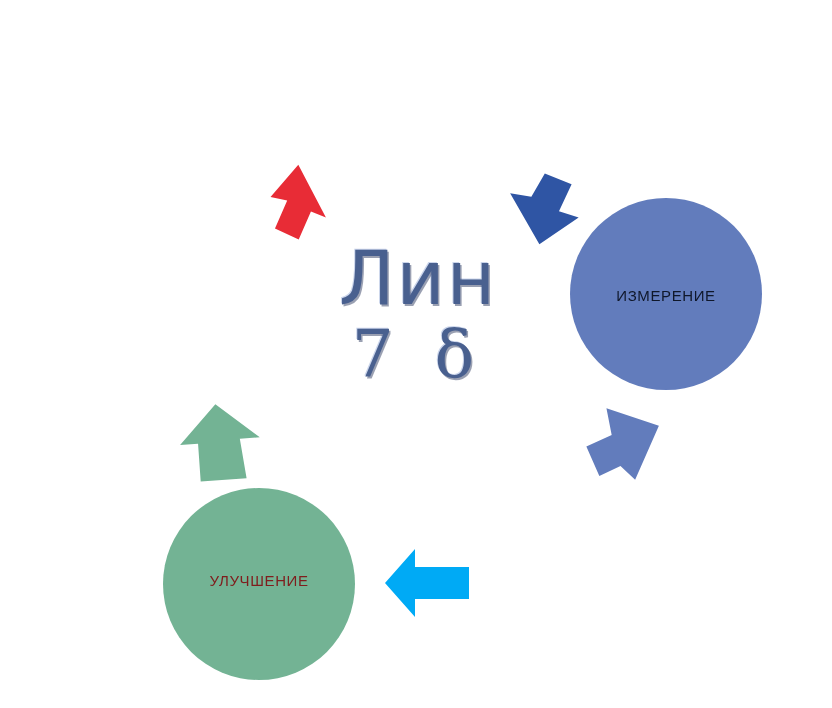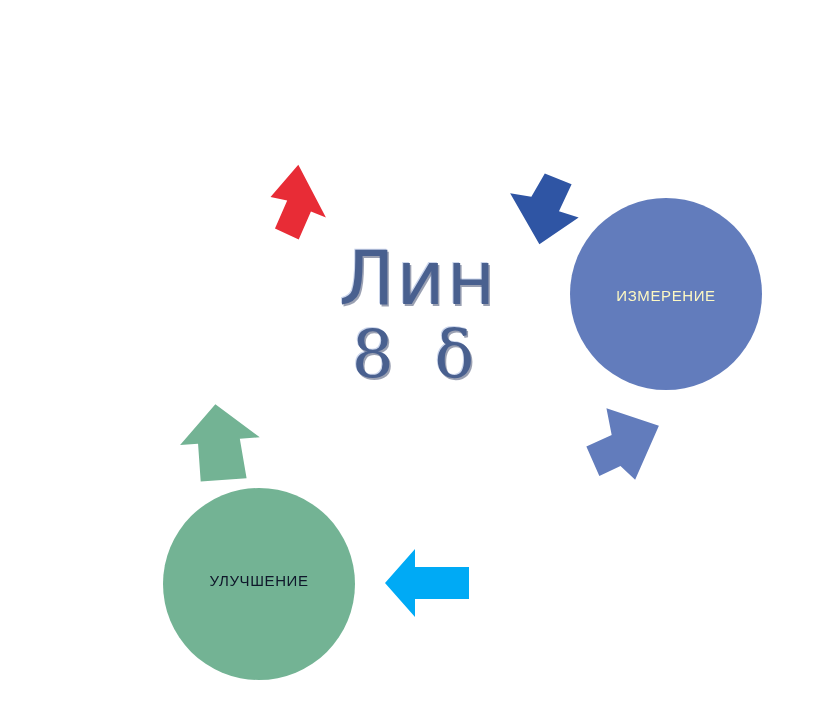--- a/index.html
+++ b/index.html
@@ -95,32 +95,32 @@
   #arrow-analyze-improve { left: 381px; top: 543px; width: 92px; height: 76px; }
   #arrow-improve-control { left: 176px; top: 396px; width: 92px; height: 92px; }
 </style>
 </head>
 <body>
 
 <div id="canvas" style="background: rgb(255, 255, 255);">
 
 
   <div class="circle" id="circle-measure" style="background: rgb(98, 124, 188);">
-    <span class="circle-label" style="color: #fef9c3;">ИЗМЕРЕНИЕ</span>
+    <span class="circle-label" style="color: #0f172a;">ИЗМЕРЕНИЕ</span>
   </div>
 
 
   <div class="circle" id="circle-improve" style="background: rgb(115, 179, 148);">
-    <span class="circle-label" style="color: #0f172a;">УЛУЧШЕНИЕ</span>
+    <span class="circle-label" style="color: #7f1d1d;">УЛУЧШЕНИЕ</span>
   </div>
 
 
   <div id="center-text">
     <div class="brand-line" id="brand-primary" style="color: rgb(73, 96, 143);">Лин</div>
-    <div class="brand-line" id="brand-secondary" style="color: rgb(73, 96, 143);">8 δ</div>
+    <div class="brand-line" id="brand-secondary" style="color: rgb(73, 96, 143);">7 δ</div>
   </div>
 
   <div class="arrow" id="arrow-control-define">
     <svg width="92" height="92" viewBox="0 0 92 92">
       <polygon points="58,6 78,62 64,54 48,80 26,66 42,40 26,34" fill="#E82C36" transform="rotate(-8 46 46)"></polygon>
     </svg>
   </div>
 
   <div class="arrow" id="arrow-define-measure">
     <svg width="92" height="92" viewBox="0 0 92 92">

